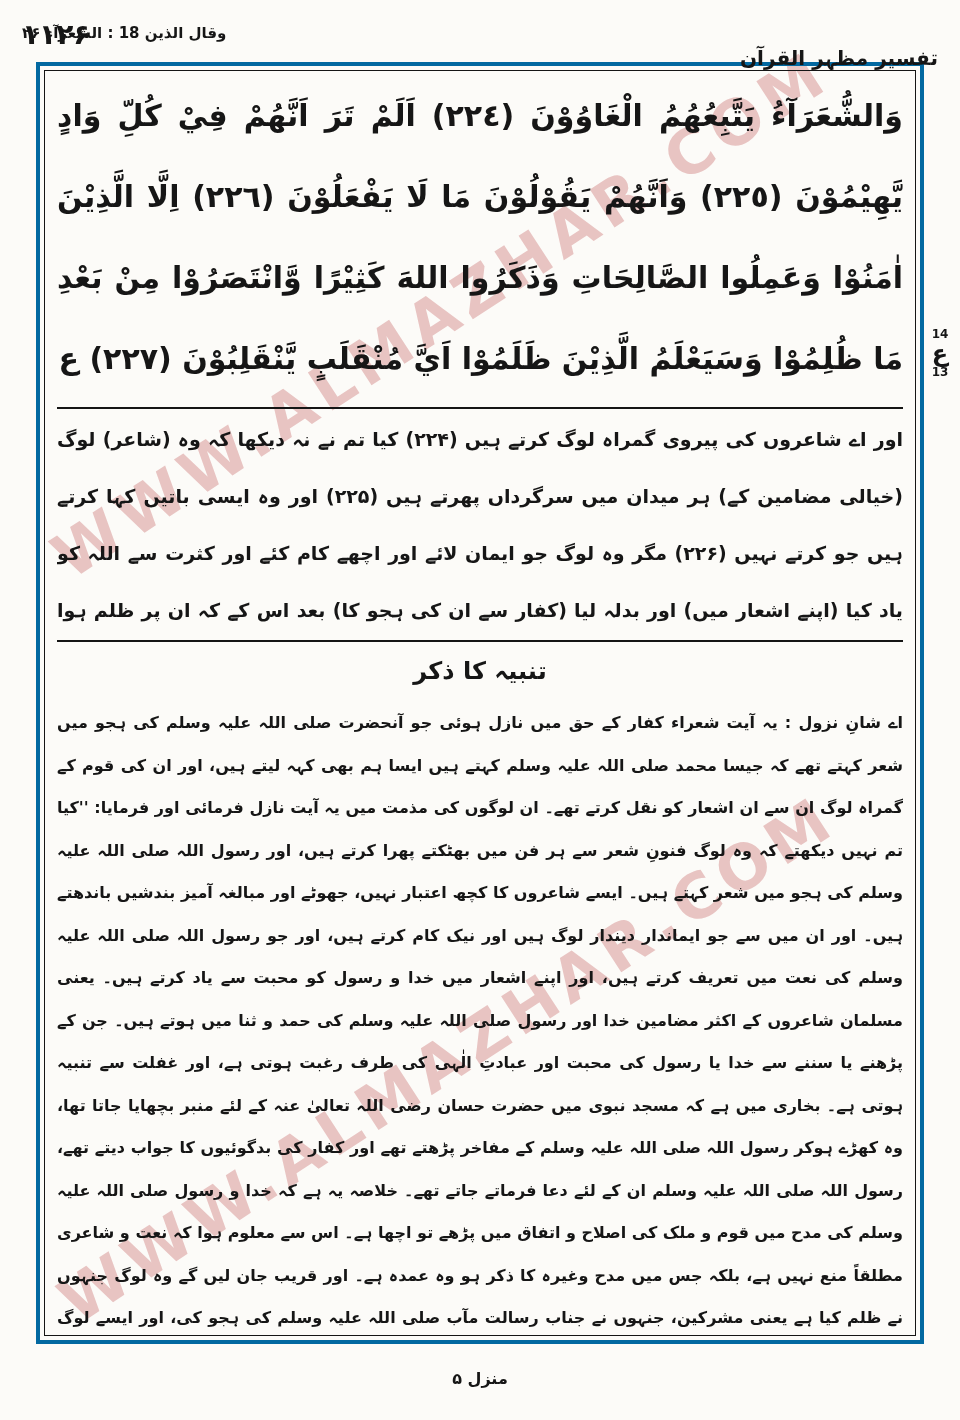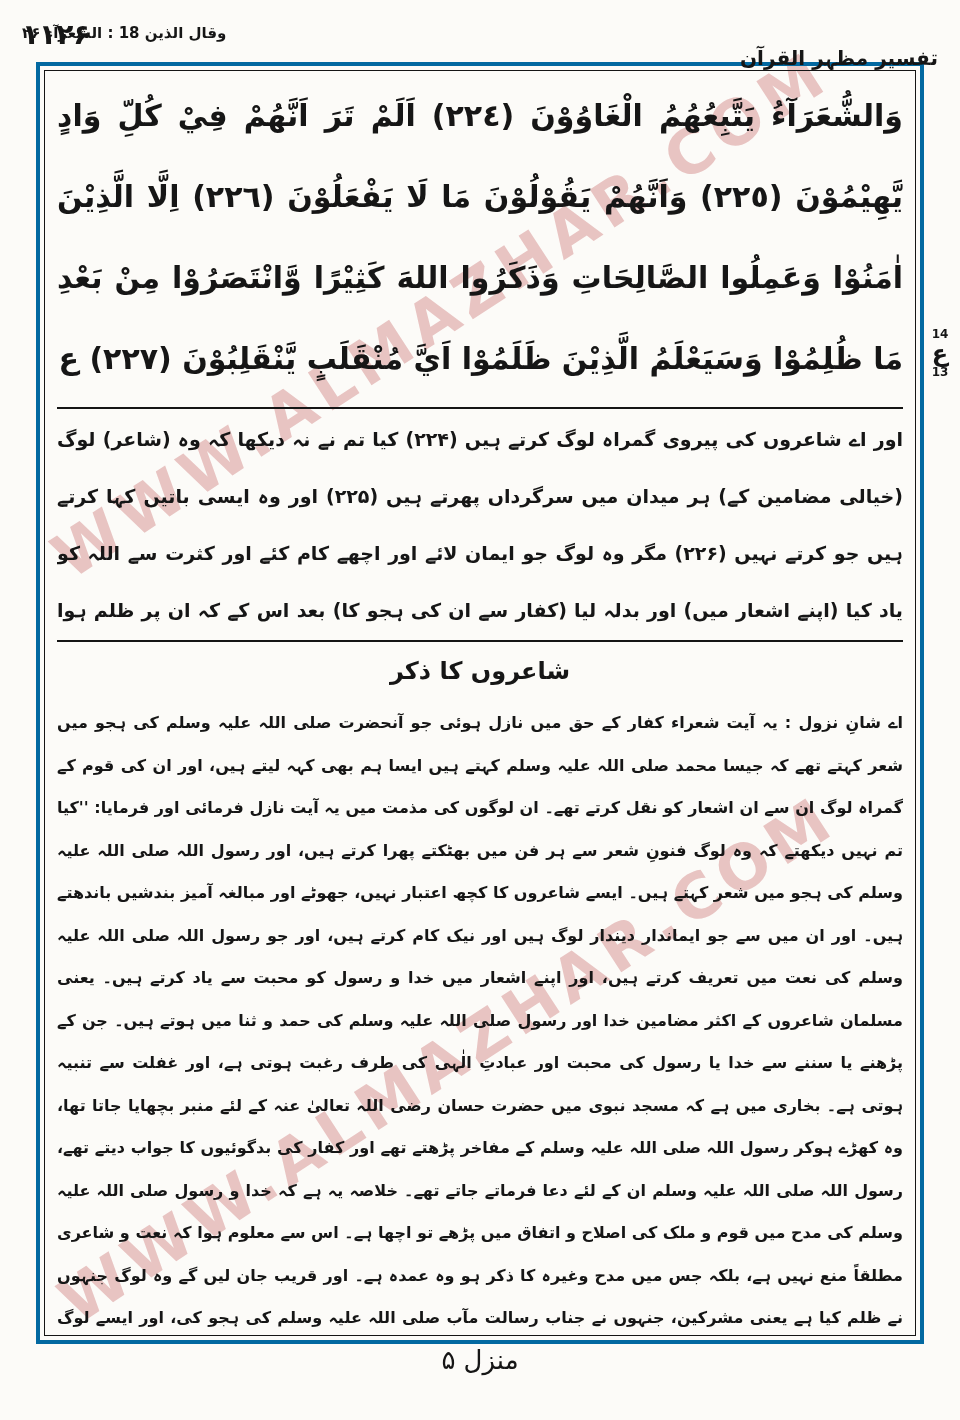--- a/index.html
+++ b/index.html
@@ -41,22 +41,22 @@
   }
   .heading-sec{height:58px;display:flex;align-items:center;justify-content:center;}
   .section-heading{margin:0;font-size:24px;font-weight:bold;}
   .comm-sec{flex:1;overflow:hidden;padding-top:2px;}
   .comm-text{
     font-size:16px;font-weight:bold;line-height:42.5px;
     text-align:justify;direction:rtl;
   }
   
   .footer{
-    position:absolute;left:0;right:0;bottom:45px;text-align:center;
-    font-size:26px;font-weight:normal;z-index:3;direction:rtl;
+    position:absolute;left:0;right:0;bottom:32px;text-align:center;
+    font-size:16px;font-weight:bold;z-index:3;direction:rtl;
   }
   
   .watermark{
     position:absolute;z-index:1;direction:ltr;white-space:nowrap;
     font-weight:bold;font-size:62px;letter-spacing:7px;
     color:rgba(206,120,120,0.42);
     transform:rotate(-33deg);pointer-events:none;
   }
   .wm-1{left:-8px;top:300px;width:830px;text-align:center;}
   .wm-2{left:-2px;top:1042px;width:840px;text-align:center;}
@@ -87,21 +87,21 @@
 
       <section class="quran-sec">
         <div class="quran-text">وَالشُّعَرَآءُ يَتَّبِعُهُمُ الْغَاوُوْنَ (٢٢٤) اَلَمْ تَرَ اَنَّهُمْ فِيْ كُلِّ وَادٍ يَّهِيْمُوْنَ (٢٢٥) وَاَنَّهُمْ يَقُوْلُوْنَ مَا لَا يَفْعَلُوْنَ (٢٢٦) اِلَّا الَّذِيْنَ اٰمَنُوْا وَعَمِلُوا الصَّالِحَاتِ وَذَكَرُوا اللهَ كَثِيْرًا وَّانْتَصَرُوْا مِنْ بَعْدِ مَا ظُلِمُوْا وَسَيَعْلَمُ الَّذِيْنَ ظَلَمُوْا اَيَّ مُنْقَلَبٍ يَّنْقَلِبُوْنَ (٢٢٧) ع</div>
       </section>
 
       <section class="trans-sec">
         <div class="trans-text">اور اے شاعروں کی پیروی گمراہ لوگ کرتے ہیں (۲۲۴) کیا تم نے نہ دیکھا کہ وہ (شاعر) لوگ (خیالی مضامین کے) ہر میدان میں سرگرداں پھرتے ہیں (۲۲۵) اور وہ ایسی باتیں کہا کرتے ہیں جو کرتے نہیں (۲۲۶) مگر وہ لوگ جو ایمان لائے اور اچھے کام کئے اور کثرت سے اللہ کو یاد کیا (اپنے اشعار میں) اور بدلہ لیا (کفار سے ان کی ہجو کا) بعد اس کے کہ ان پر ظلم ہوا اور بہت جلد ظالم لوگ جان لیں گے کہ (موت کے بعد) ان کو کس جگہ لوٹ کر چلنا ہے (۲۲۷)</div>
       </section>
 
       <section class="heading-sec">
-        <h2 class="section-heading">شاعروں کا ذکر</h2>
+        <h2 class="section-heading">تنبیہ کا ذکر</h2>
       </section>
 
       <section class="comm-sec">
         <div class="comm-text">اے شانِ نزول : یہ آیت شعراء کفار کے حق میں نازل ہوئی جو آنحضرت صلی اللہ علیہ وسلم کی ہجو میں شعر کہتے تھے کہ جیسا محمد صلی اللہ علیہ وسلم کہتے ہیں ایسا ہم بھی کہہ لیتے ہیں، اور ان کی قوم کے گمراہ لوگ ان سے ان اشعار کو نقل کرتے تھے۔ ان لوگوں کی مذمت میں یہ آیت نازل فرمائی اور فرمایا: ''کیا تم نہیں دیکھتے کہ وہ لوگ فنونِ شعر سے ہر فن میں بھٹکتے پھرا کرتے ہیں، اور رسول اللہ صلی اللہ علیہ وسلم کی ہجو میں شعر کہتے ہیں۔ ایسے شاعروں کا کچھ اعتبار نہیں، جھوٹے اور مبالغہ آمیز بندشیں باندھتے ہیں۔ اور ان میں سے جو ایماندار دیندار لوگ ہیں اور نیک کام کرتے ہیں، اور جو رسول اللہ صلی اللہ علیہ وسلم کی نعت میں تعریف کرتے ہیں، اور اپنے اشعار میں خدا و رسول کو محبت سے یاد کرتے ہیں۔ یعنی مسلمان شاعروں کے اکثر مضامین خدا اور رسول صلی اللہ علیہ وسلم کی حمد و ثنا میں ہوتے ہیں۔ جن کے پڑھنے یا سننے سے خدا یا رسول کی محبت اور عبادتِ الٰہی کی طرف رغبت ہوتی ہے، اور غفلت سے تنبیہ ہوتی ہے۔ بخاری میں ہے کہ مسجد نبوی میں حضرت حسان رضی اللہ تعالیٰ عنہ کے لئے منبر بچھایا جاتا تھا، وہ کھڑے ہوکر رسول اللہ صلی اللہ علیہ وسلم کے مفاخر پڑھتے تھے اور کفار کی بدگوئیوں کا جواب دیتے تھے، رسول اللہ صلی اللہ علیہ وسلم ان کے لئے دعا فرماتے جاتے تھے۔ خلاصہ یہ ہے کہ خدا و رسول صلی اللہ علیہ وسلم کی مدح میں قوم و ملک کی اصلاح و اتفاق میں پڑھے تو اچھا ہے۔ اس سے معلوم ہوا کہ نعت و شاعری مطلقاً منع نہیں ہے، بلکہ جس میں مدح وغیرہ کا ذکر ہو وہ عمدہ ہے۔ اور قریب جان لیں گے وہ لوگ جنہوں نے ظلم کیا ہے یعنی مشرکین، جنہوں نے جناب رسالت مآب صلی اللہ علیہ وسلم کی ہجو کی، اور ایسے لوگ دنیا میں اگر اپنی سرکشی سے باز نہ آئے تو قیامت کے دن ان کو معلوم ہوجائے گا کہ دوزخ کی سیاہ آگ کے اوپر تلے کے سات اندھیرے درجوں میں سے کون سی اندھیری کوٹھڑی، اور کیا کیا عذاب ان کے نصیب میں ہے۔ ان کی موت کا انتظار ہے مرتے ہی وہاں پہنچیں گے۔ (تفسیر حقانی)</div>
       </section>
 
     </div>
   </div>
 
   <div class="ruku-marker">

